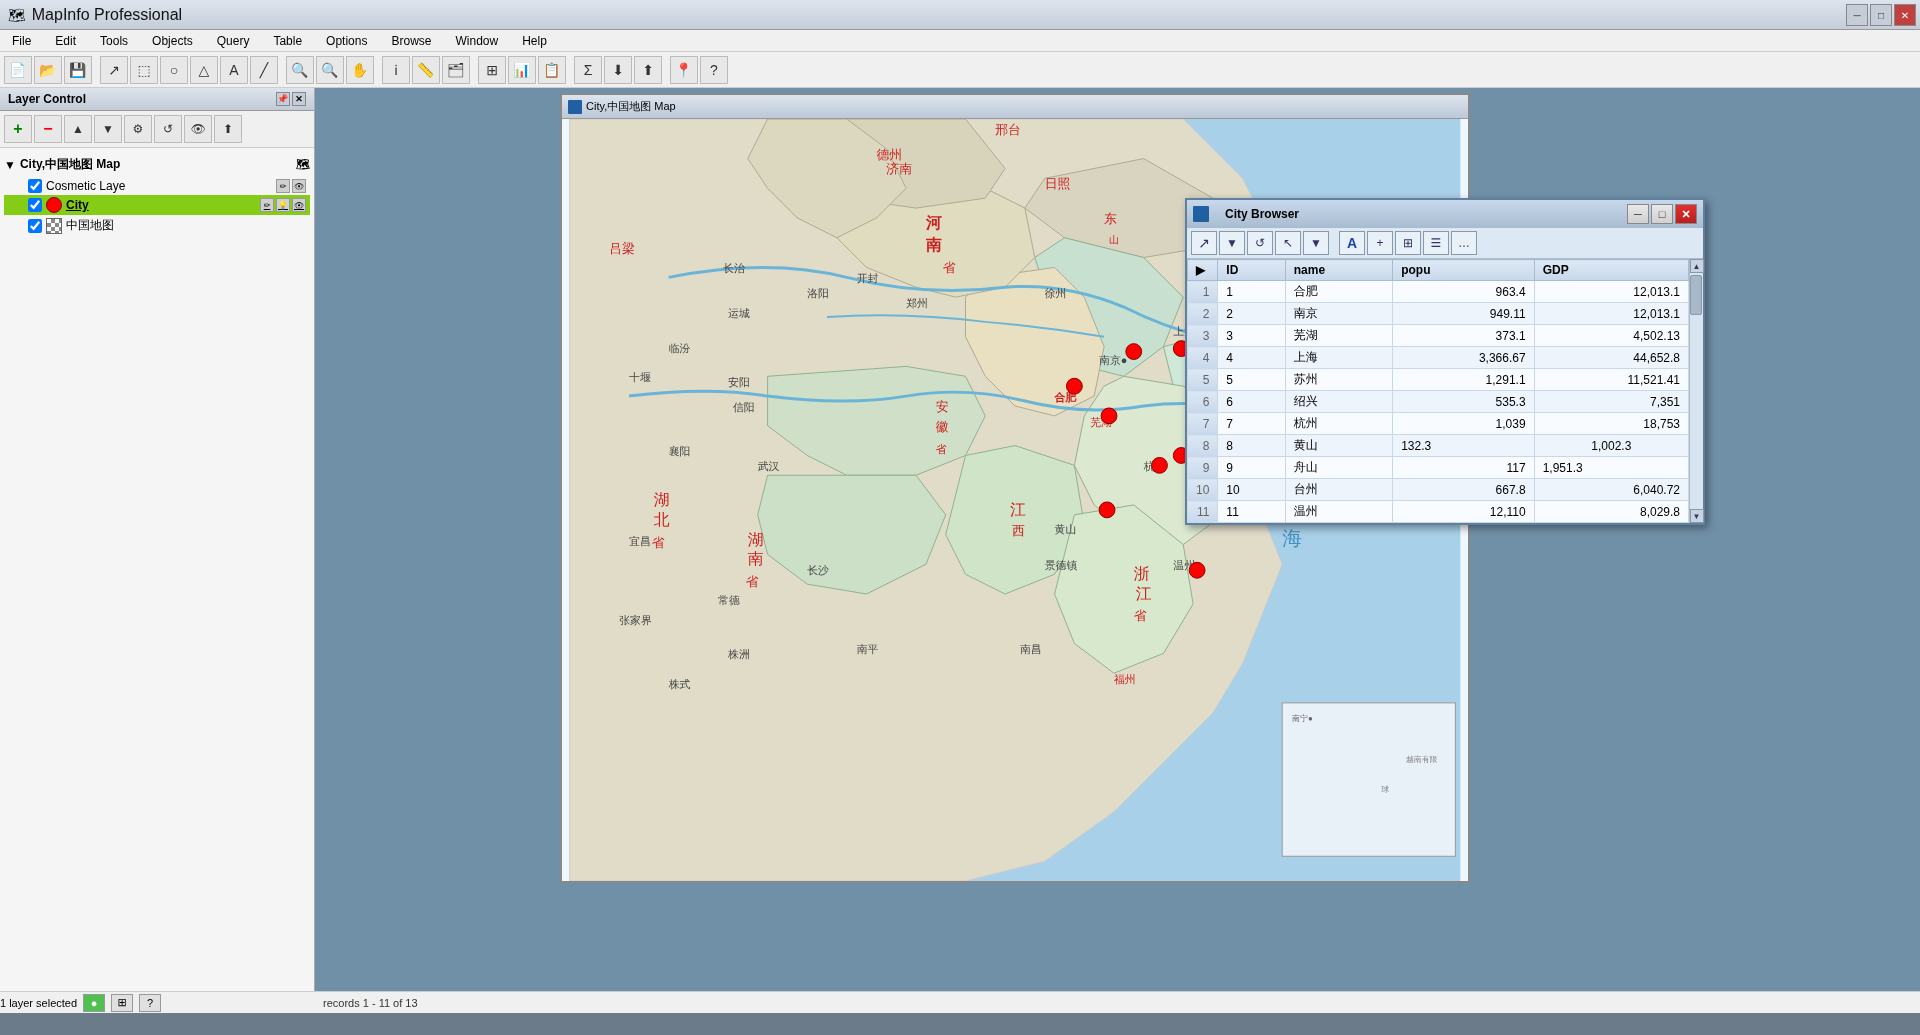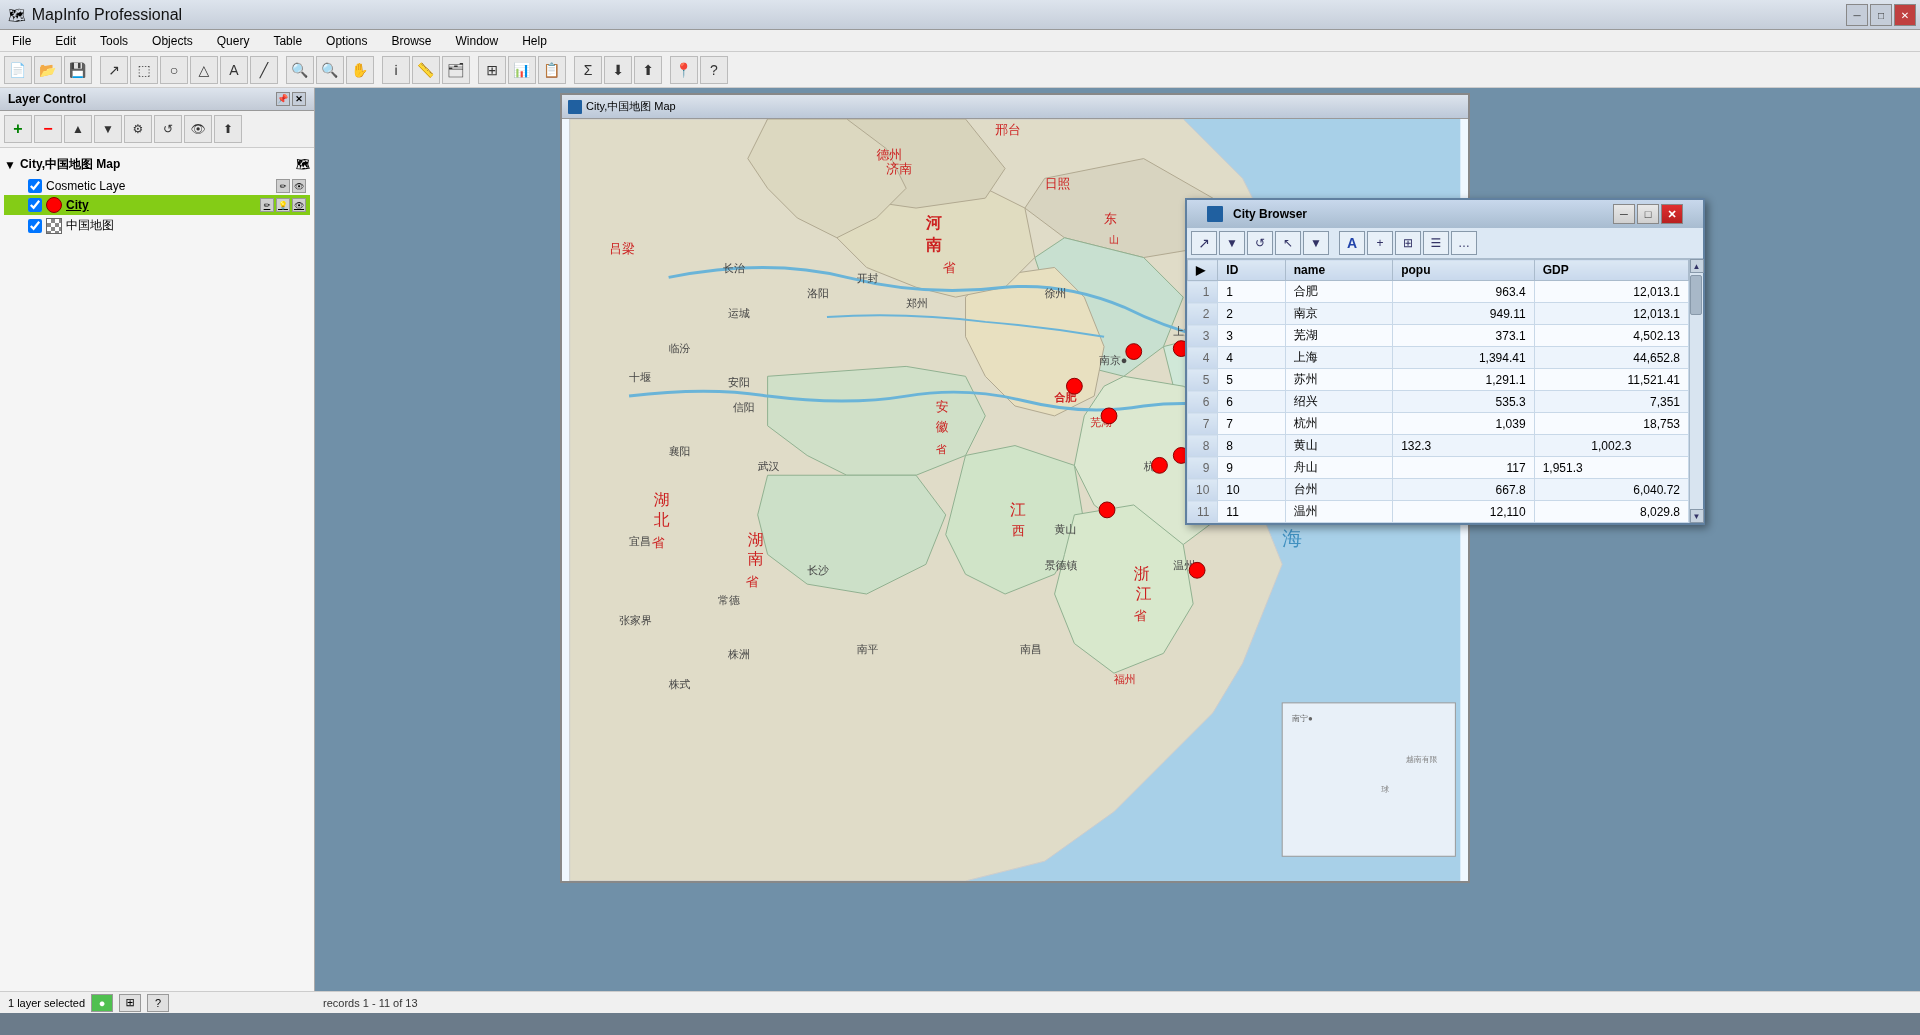--- a/index.html
+++ b/index.html
@@ -133,21 +133,21 @@
     #layer-status {
       position: absolute;
       bottom: 0;
       left: 0;
       width: 315px;
       background: #f0f0f0;
       height: 22px;
       border-top: 1px solid #ccc;
       display: flex;
       align-items: center;
-      padding: 0 8px;
+      padding: 0 0;
       font-size: 11px;
       gap: 6px;
     }
     .status-btn {
       width: 22px; height: 18px; background: #e0e0e0; border: 1px solid #999;
       display: flex; align-items: center; justify-content: center;
       cursor: pointer; font-size: 11px;
     }
 
     
@@ -197,24 +197,24 @@
       width: 520px;
       background: #f0f4f8;
       border: 2px solid #6080a0;
       box-shadow: 3px 3px 8px rgba(0,0,0,0.4);
     }
     #city-browser-title {
       background: linear-gradient(to bottom, #c8d8ec, #a8bcd0);
       height: 28px;
       display: flex;
       align-items: center;
-      padding: 0 20px;
+      padding: 0 6px;
       font-size: 12px;
       font-weight: bold;
-      gap: 10px;
+      gap: 16px;
     }
     #city-browser-title .cb-icon {
       width: 16px; height: 16px; background: #2060a0; border-radius: 1px;
     }
     #city-browser-title .cb-controls {
       margin-left: auto;
       display: flex;
       gap: 2px;
     }
     .cb-btn {
@@ -640,21 +640,21 @@
     <td class="row-num">3</td>
     <td>3</td>
     <td>芜湖</td>
     <td style="text-align:right;">373.1</td>
     <td style="text-align:right;">4,502.13</td>
   </tr>
                 <tr>
     <td class="row-num">4</td>
     <td>4</td>
     <td>上海</td>
-    <td style="text-align:right;">1,394.41</td>
+    <td style="text-align:right;">3,366.67</td>
     <td style="text-align:right;">44,652.8</td>
   </tr>
                 <tr>
     <td class="row-num">5</td>
     <td>5</td>
     <td>苏州</td>
     <td style="text-align:right;">1,291.1</td>
     <td style="text-align:right;">11,521.41</td>
   </tr>
                 <tr>

